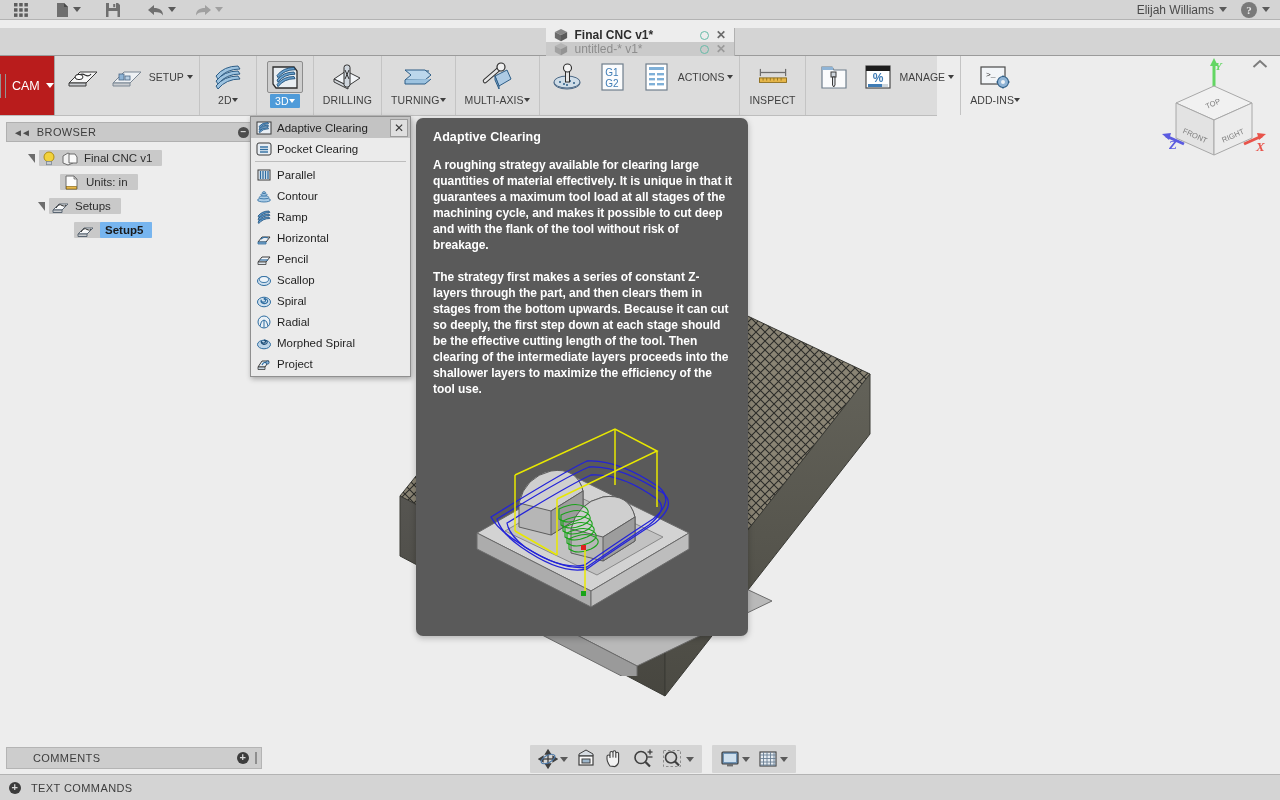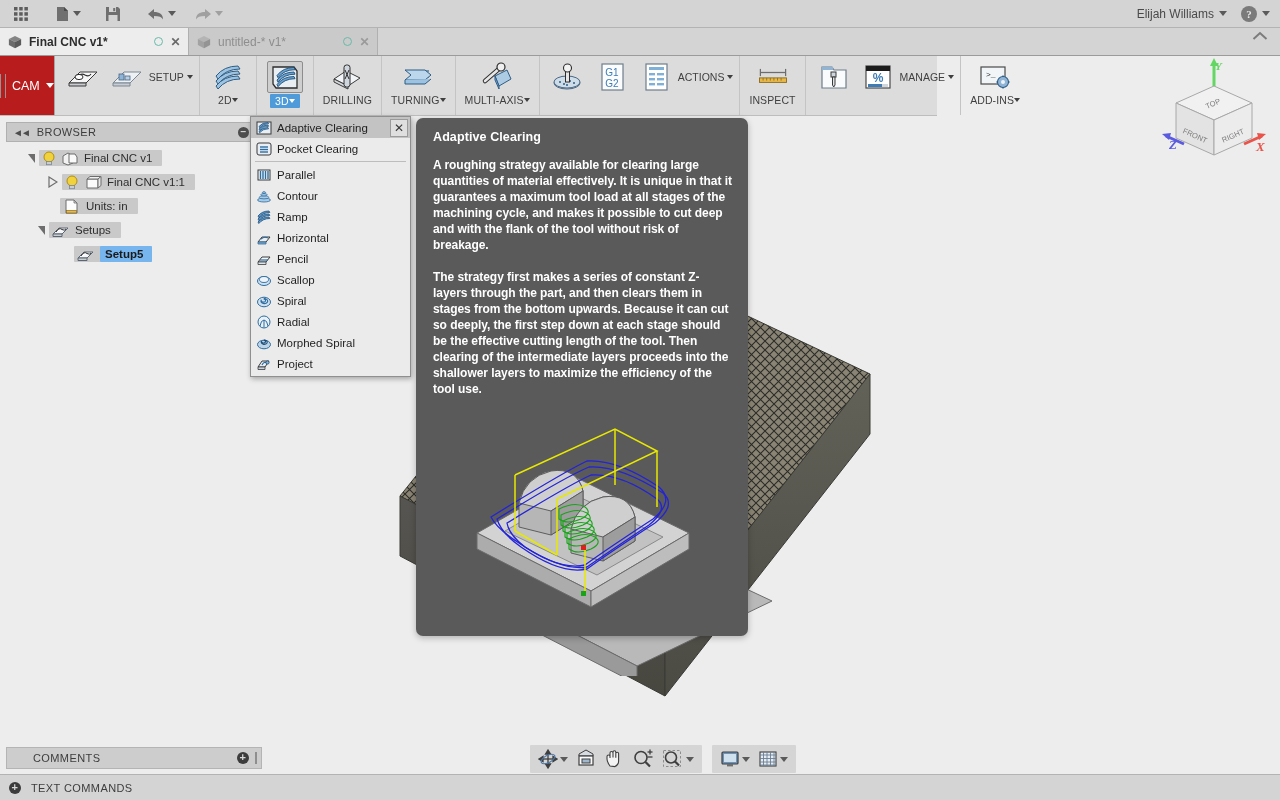--- a/index.html
+++ b/index.html
@@ -8,21 +8,21 @@
     width: 1280px; height: 800px;
     overflow: hidden;
     font-family: "Liberation Sans", sans-serif;
     background: #ededed;
     -webkit-font-smoothing: antialiased;
   }
   #app { position: relative; width: 1280px; height: 800px; }
 
   
   .appbar {
-    position: absolute; left: 0; top: 0; width: 1280px; height: 28px;
+    position: absolute; left: 0; top: 0; width: 1280px; height: 20px;
     background: #d4d4d4;
     border-bottom: 1px solid #b3b3b3;
     display: flex; align-items: center;
   }
   .appbar-left { display: flex; align-items: center; gap: 0px; padding-left: 6px; }
   .appbar-right { margin-left: auto; display: flex; align-items: center; padding-right: 10px; gap: 14px; }
   .ab-btn {
     height: 26px; min-width: 30px; padding: 0 5px;
     display: flex; align-items: center; justify-content: center; gap: 3px;
     cursor: default;
@@ -38,21 +38,21 @@
   .help-icon {
     width: 16px; height: 16px; border-radius: 50%; background: #7a7a7a;
     color: #e8e8e8; font-size: 11px; font-weight: bold; line-height: 16px;
     text-align: center; font-family: "Liberation Serif", serif;
   }
 
   
   .tabbar {
     position: absolute; left: 0; top: 28px; width: 1280px; height: 28px;
     background: #d4d4d4; border-bottom: 1px solid #9b9b9b;
-    display: flex; align-items: flex-start;
+    display: flex; align-items: center; flex-direction: column;
   }
   .doctab {
     height: 27px; display: flex; align-items: center; gap: 7px;
     padding: 0 7px 0 8px; font-size: 12px; cursor: default;
     border-right: 1px solid #b0b0b0;
     position: relative;
   }
   .doctab.active { background: #ededed; color: #2d2d2d; font-weight: bold; }
   .doctab.inactive { background: #cacaca; color: #8e8e8e; }
   .doctab .tabname { white-space: nowrap; }
@@ -656,37 +656,20 @@
           <rect x="4.5" y="10.5" width="5" height="3.2" fill="#c9ccd0" stroke="#7b8794" stroke-width=".8"></rect>
         </svg>
         <svg class="ticon" viewBox="0 0 18 15">
           <polygon points="2,5 7,2 12,5 12,12 7,14 2,12" fill="#f2f2f2" stroke="#6d6d6d" stroke-width="1"></polygon>
           <polygon points="8,3 14,3 16,6 16,12 8,12" fill="#fafafa" stroke="#6d6d6d" stroke-width="1"></polygon>
         </svg>
         <span>Final CNC v1</span>
       </span>
     </div>
 
-    <div class="tree-row" style="padding-left:42px">
-      <svg width="10" height="12" viewBox="0 0 10 12">
-        <polygon points="1,1 9,6 1,11" fill="none" stroke="#6d6d6d" stroke-width="1.2"></polygon>
-      </svg>
-      <span class="tree-chip">
-        <svg class="bulb" viewBox="0 0 14 15">
-          <circle cx="7" cy="6" r="5" fill="#f2d23c" stroke="#b08e10" stroke-width="1"></circle>
-          <rect x="4.5" y="10.5" width="5" height="3.2" fill="#c9ccd0" stroke="#7b8794" stroke-width=".8"></rect>
-        </svg>
-        <svg class="ticon" viewBox="0 0 18 15">
-          <polygon points="3,4 14,4 14,13 3,13" fill="#fbfbfb" stroke="#6d6d6d" stroke-width="1"></polygon>
-          <polygon points="3,4 6,1.5 17,1.5 14,4" fill="#f1f1f1" stroke="#6d6d6d" stroke-width="1"></polygon>
-          <polygon points="14,4 17,1.5 17,10.5 14,13" fill="#e7e7e7" stroke="#6d6d6d" stroke-width="1"></polygon>
-        </svg>
-        <span>Final CNC v1:1</span>
-      </span>
-    </div>
 
     <div class="tree-row" style="padding-left:54px">
       <span class="tree-chip">
         <svg class="ticon" viewBox="0 0 18 15">
           <path d="M3,1 h8 l3,3 v10 h-11 z" fill="#fdfdfd" stroke="#6d6d6d" stroke-width="1"></path>
           <path d="M11,1 v3 h3 z" fill="#d8d8d8" stroke="#6d6d6d" stroke-width=".8"></path>
           <rect x="3.5" y="11.5" width="10" height="2.5" fill="#e8b84b" stroke="#8a6a18" stroke-width=".7"></rect>
         </svg>
         <span>Units: in</span>
       </span>

